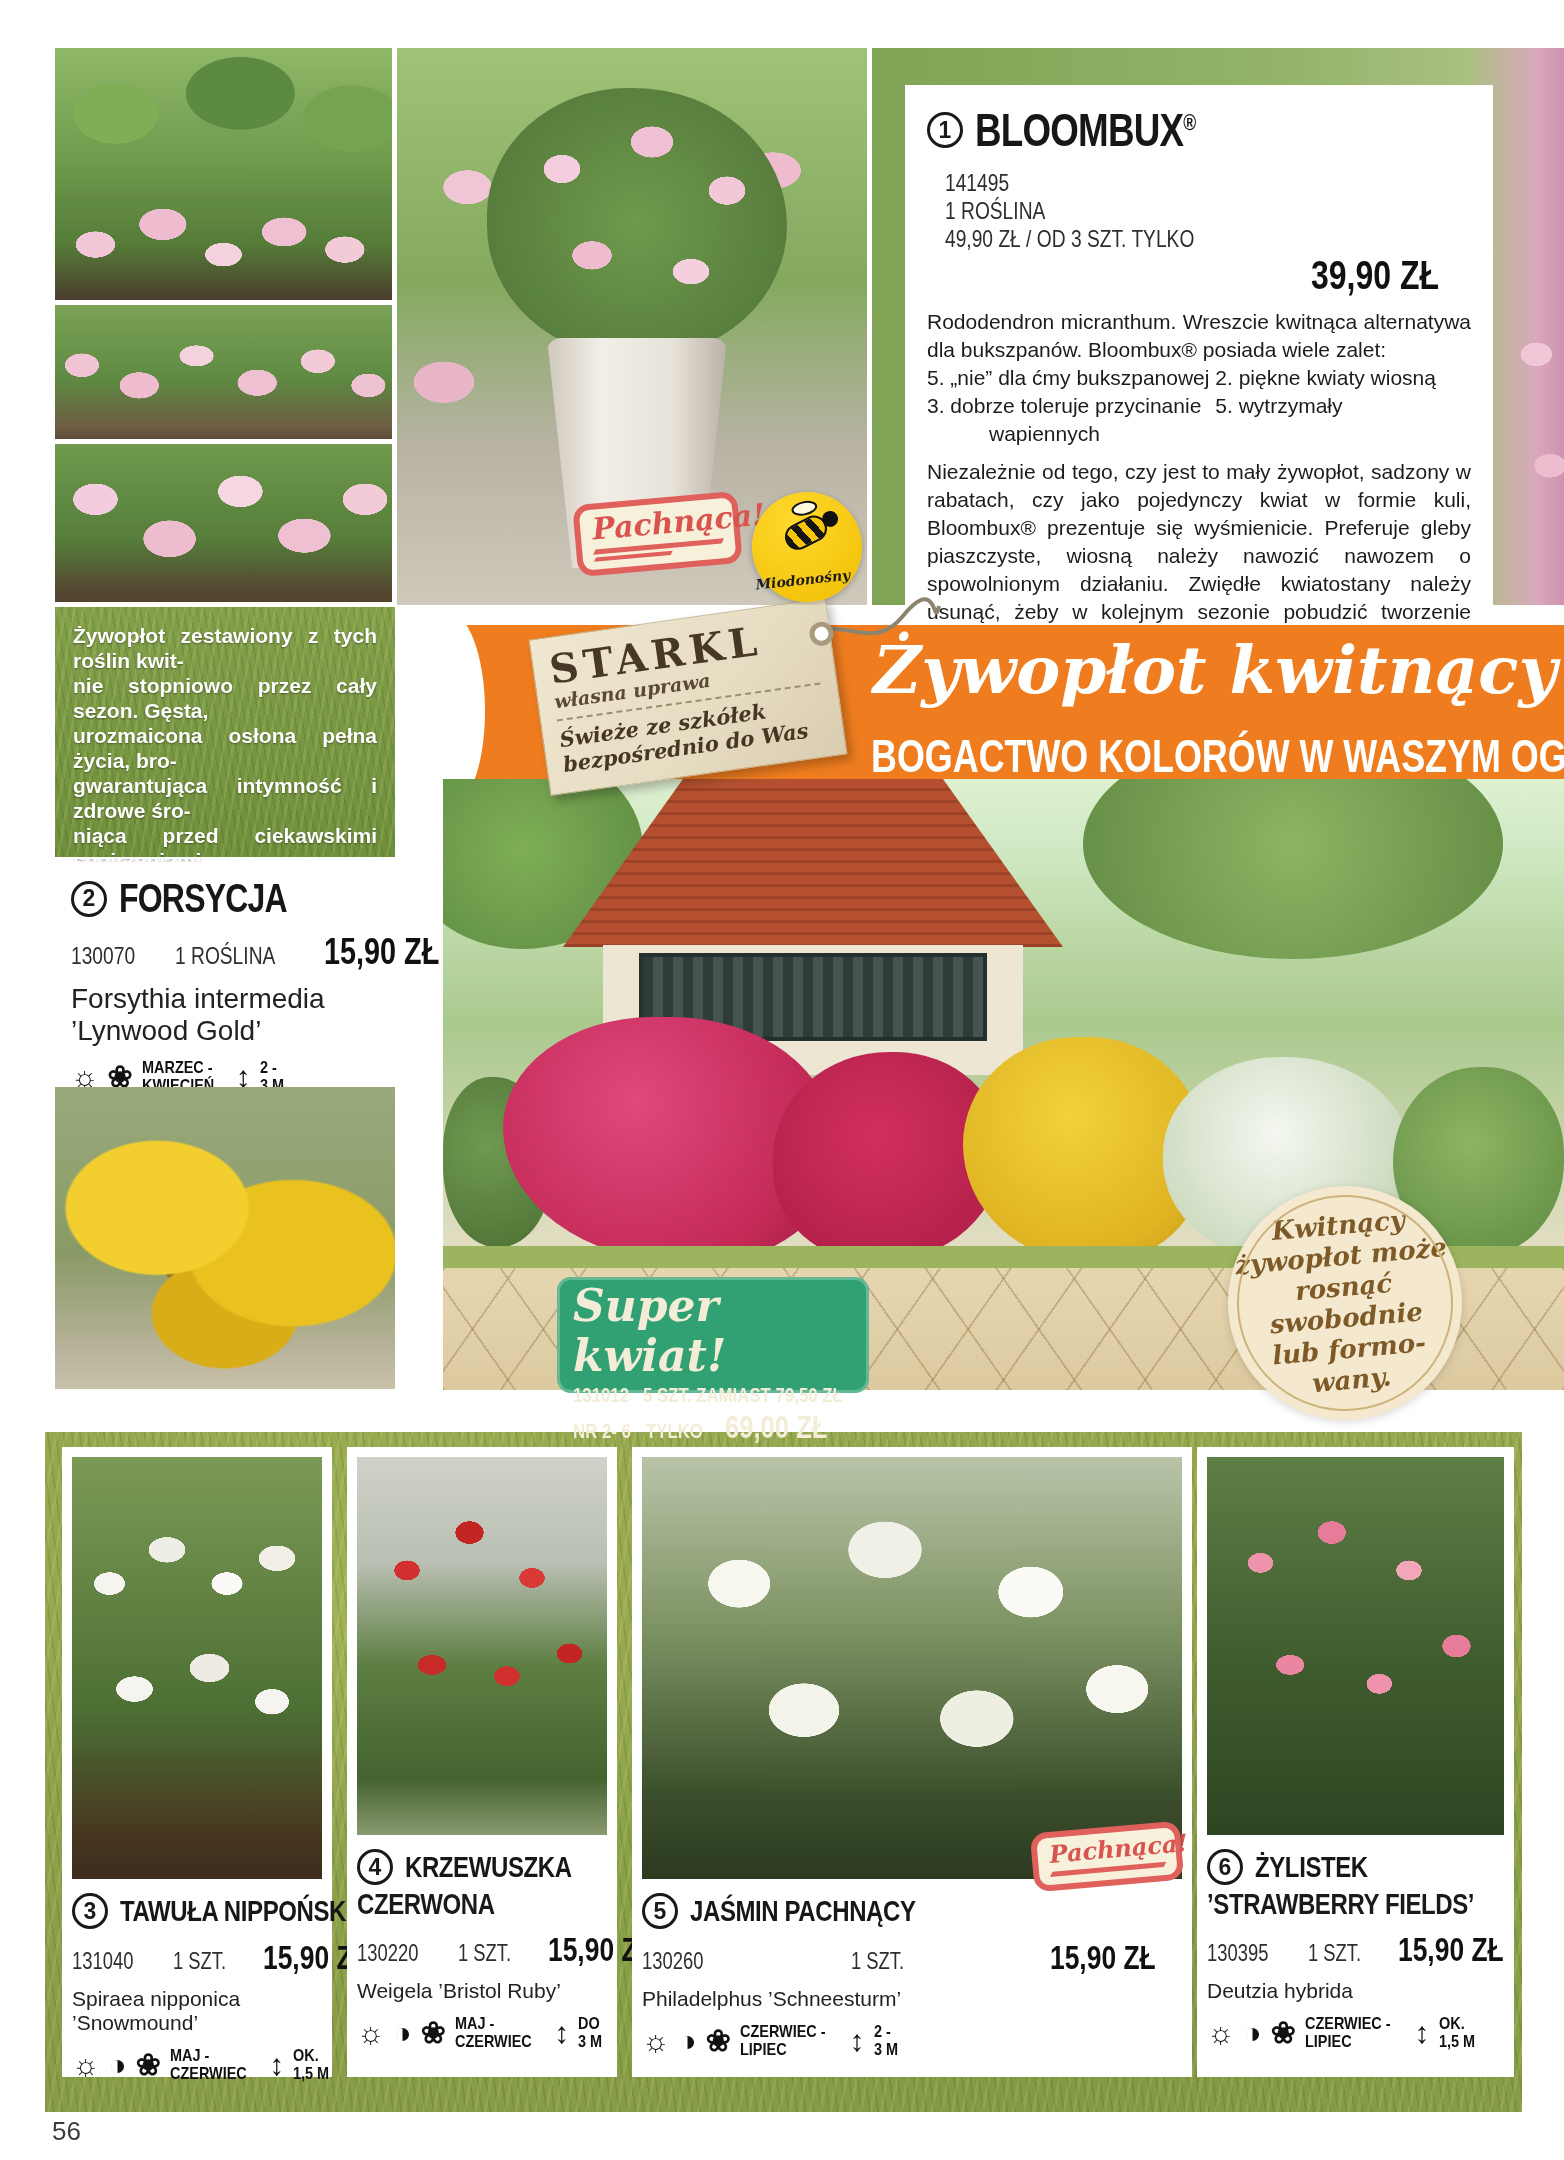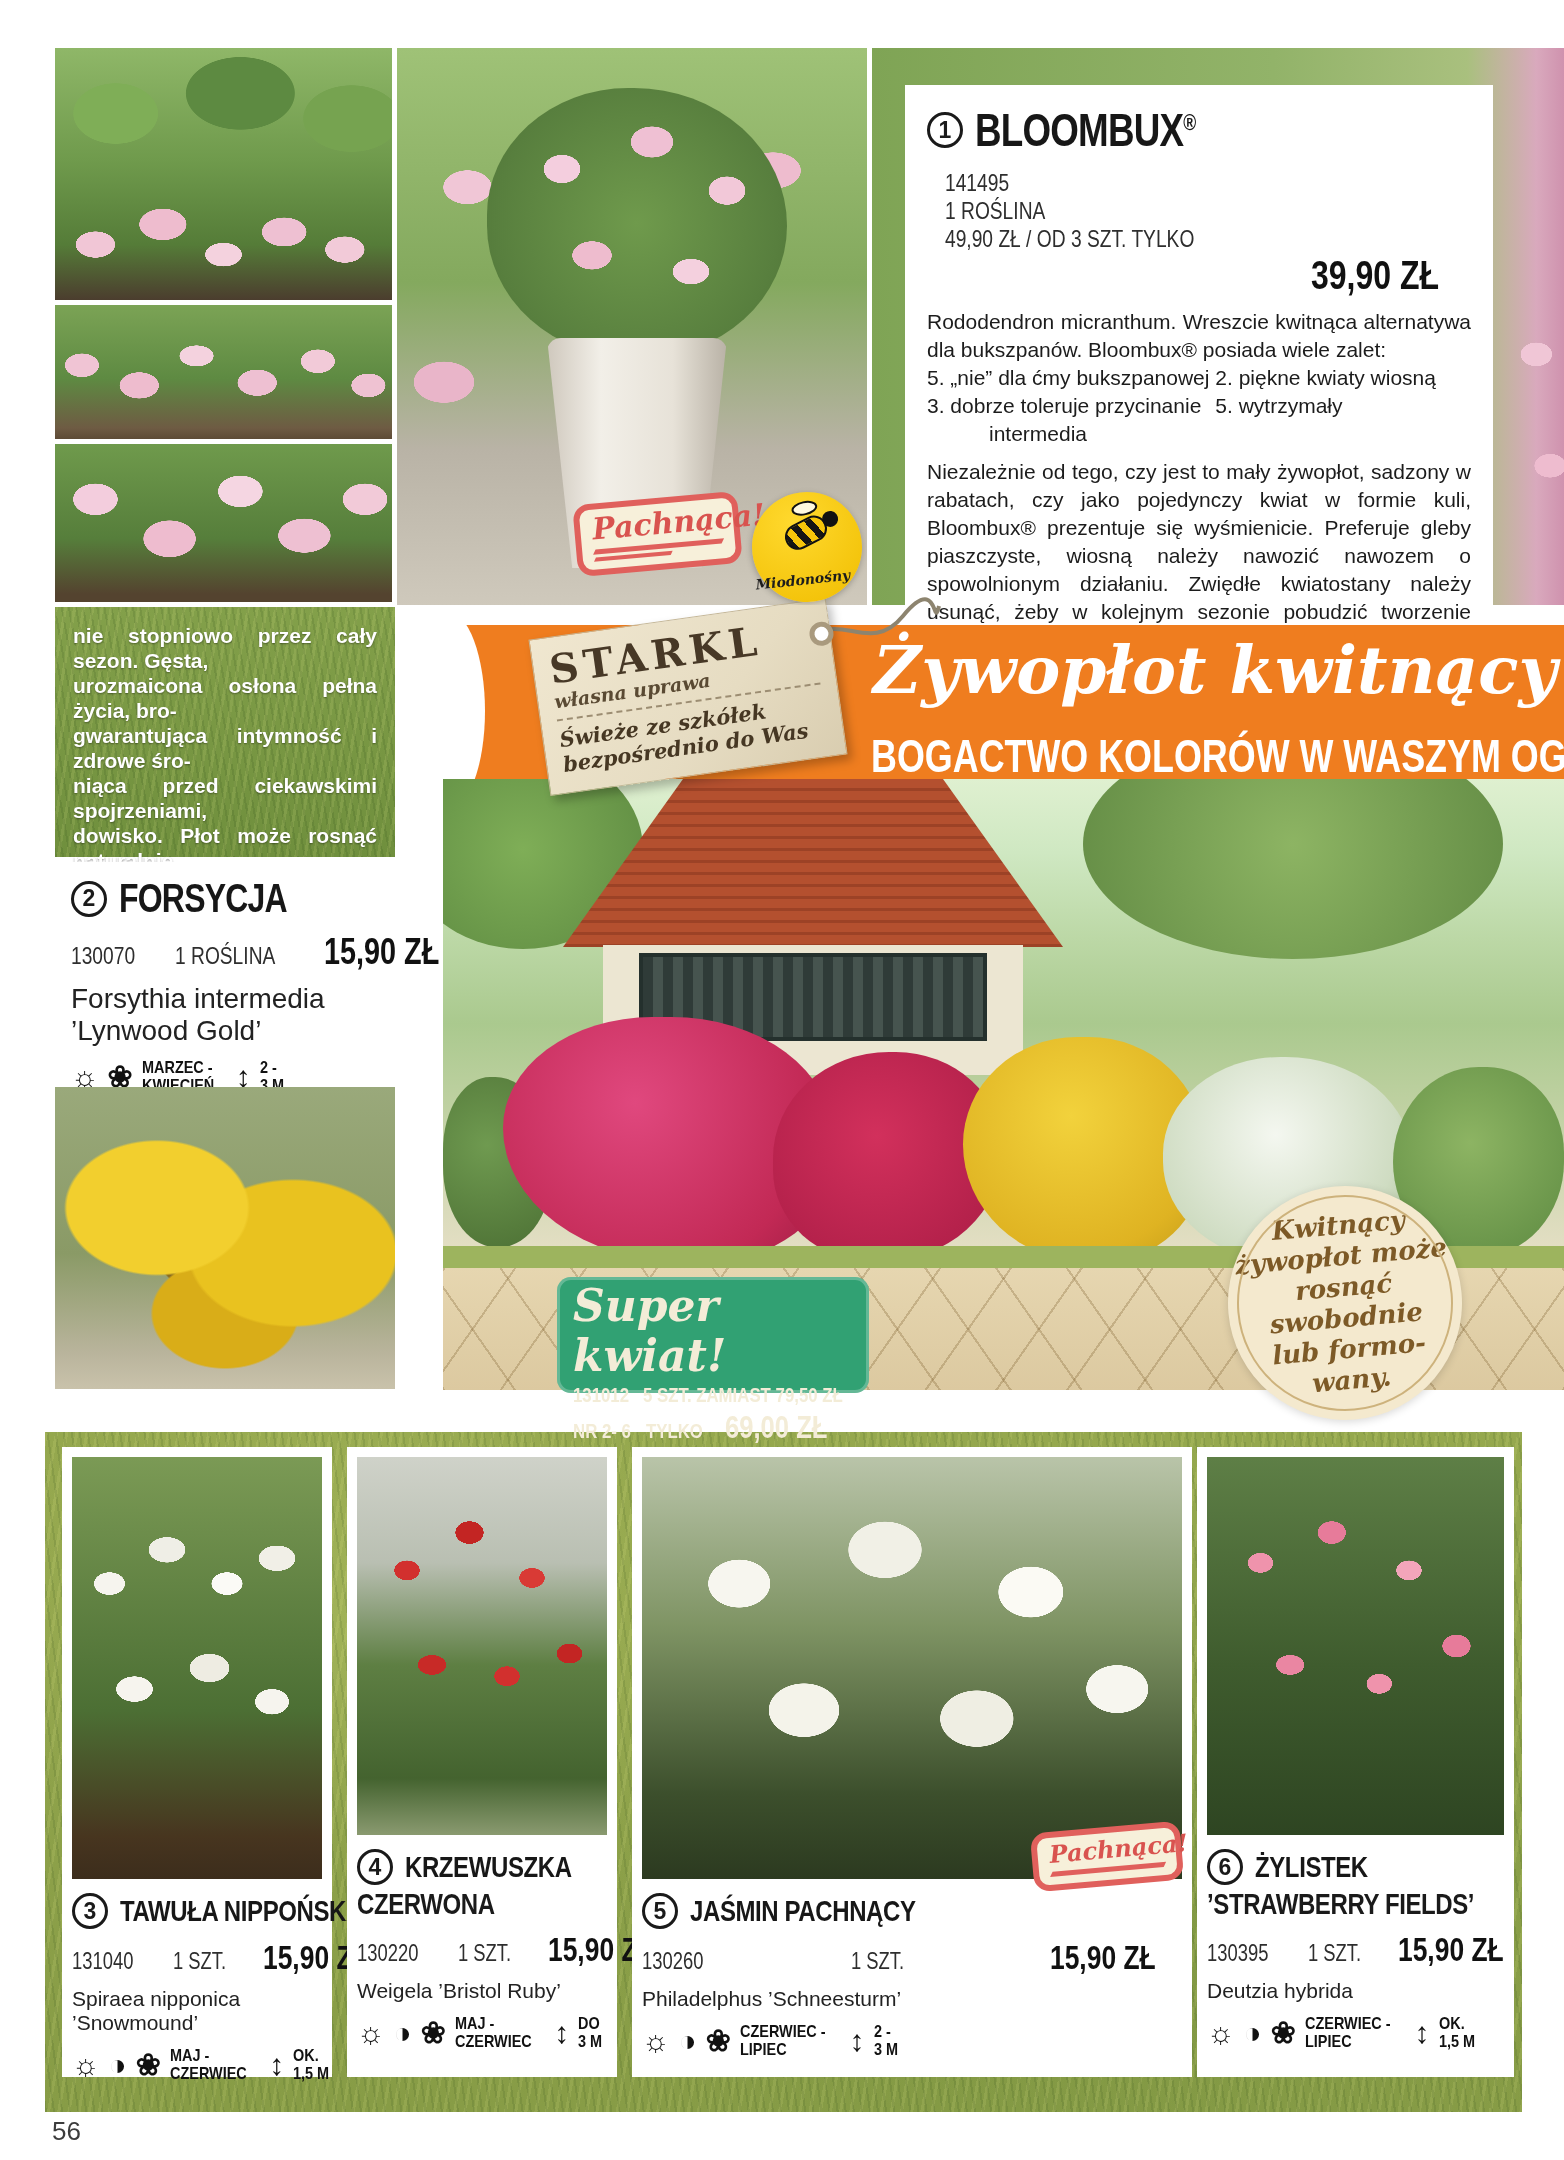--- a/index.html
+++ b/index.html
@@ -304,21 +304,21 @@
     <span class="qty cond">1 ROŚLINA</span>
     <span class="note cond">49,90 ZŁ / OD 3 SZT. TYLKO</span>
     <span class="price cond">39,90 ZŁ</span>
   </div>
   <p class="bb-p">Rododendron micranthum. Wreszcie kwitnąca alternatywa dla bukszpanów. Bloombux® posiada wiele zalet:</p>
   <div class="bb-f">
     <span>5. „nie” dla ćmy bukszpanowej</span>
     <span>2. piękne kwiaty wiosną</span>
     <span>3. dobrze toleruje przycinanie</span>
     <span>5. wytrzymały</span>
-    <span class="indent">intermedia</span>
+    <span class="indent">wapiennych</span>
   </div>
   <p class="bb-p">Niezależnie od tego, czy jest to mały żywopłot, sadzony w rabatach, czy jako pojedynczy kwiat w formie kuli, Bloombux® prezentuje się wyśmienicie. Preferuje gleby piaszczyste, wiosną należy nawozić nawozem o spowolnionym działaniu. Zwiędłe kwiatostany należy usunąć, żeby w kolejnym sezonie pobudzić tworzenie nowych pąków kwiatowych. Dostarczamy rośliny w doniczce.</p>
   <div class="icons">
     <span class="ic">☼</span>
     <span class="ic">◑</span>
     <span class="ic">❀</span>
     <span class="lbl">
         <span>MAJ -</span>
         <span>CZER.</span>
       </span>
@@ -341,20 +341,21 @@
 <div class="tag">
   <div class="tag-brand">STARKL</div>
   <div class="tag-sub">własna uprawa</div>
   <div class="tag-div"></div>
   <div class="tag-l">Świeże ze szkółek</div>
   <div class="tag-l">bezpośrednio do Was</div>
   <div class="tag-ring"></div>
 </div>
 
 <div class="green-note">
+  <div>Żywopłot zestawiony z tych roślin kwit-</div>
   <div>nie stopniowo przez cały sezon. Gęsta,</div>
   <div>urozmaicona osłona pełna  życia, bro-</div>
   <div>gwarantująca intymność i zdrowe śro-</div>
   <div>niąca przed ciekawskimi spojrzeniami,</div>
   <div>dowisko. Płot może rosnąć naturalnie</div>
   <div>lub regularnie przycinajcie. Kolekcja</div>
   <div>ta wystarczy na obsadzenie 5 mb.</div>
   <div>Wysyłamy silne rośliny.</div>
 </div>
 

